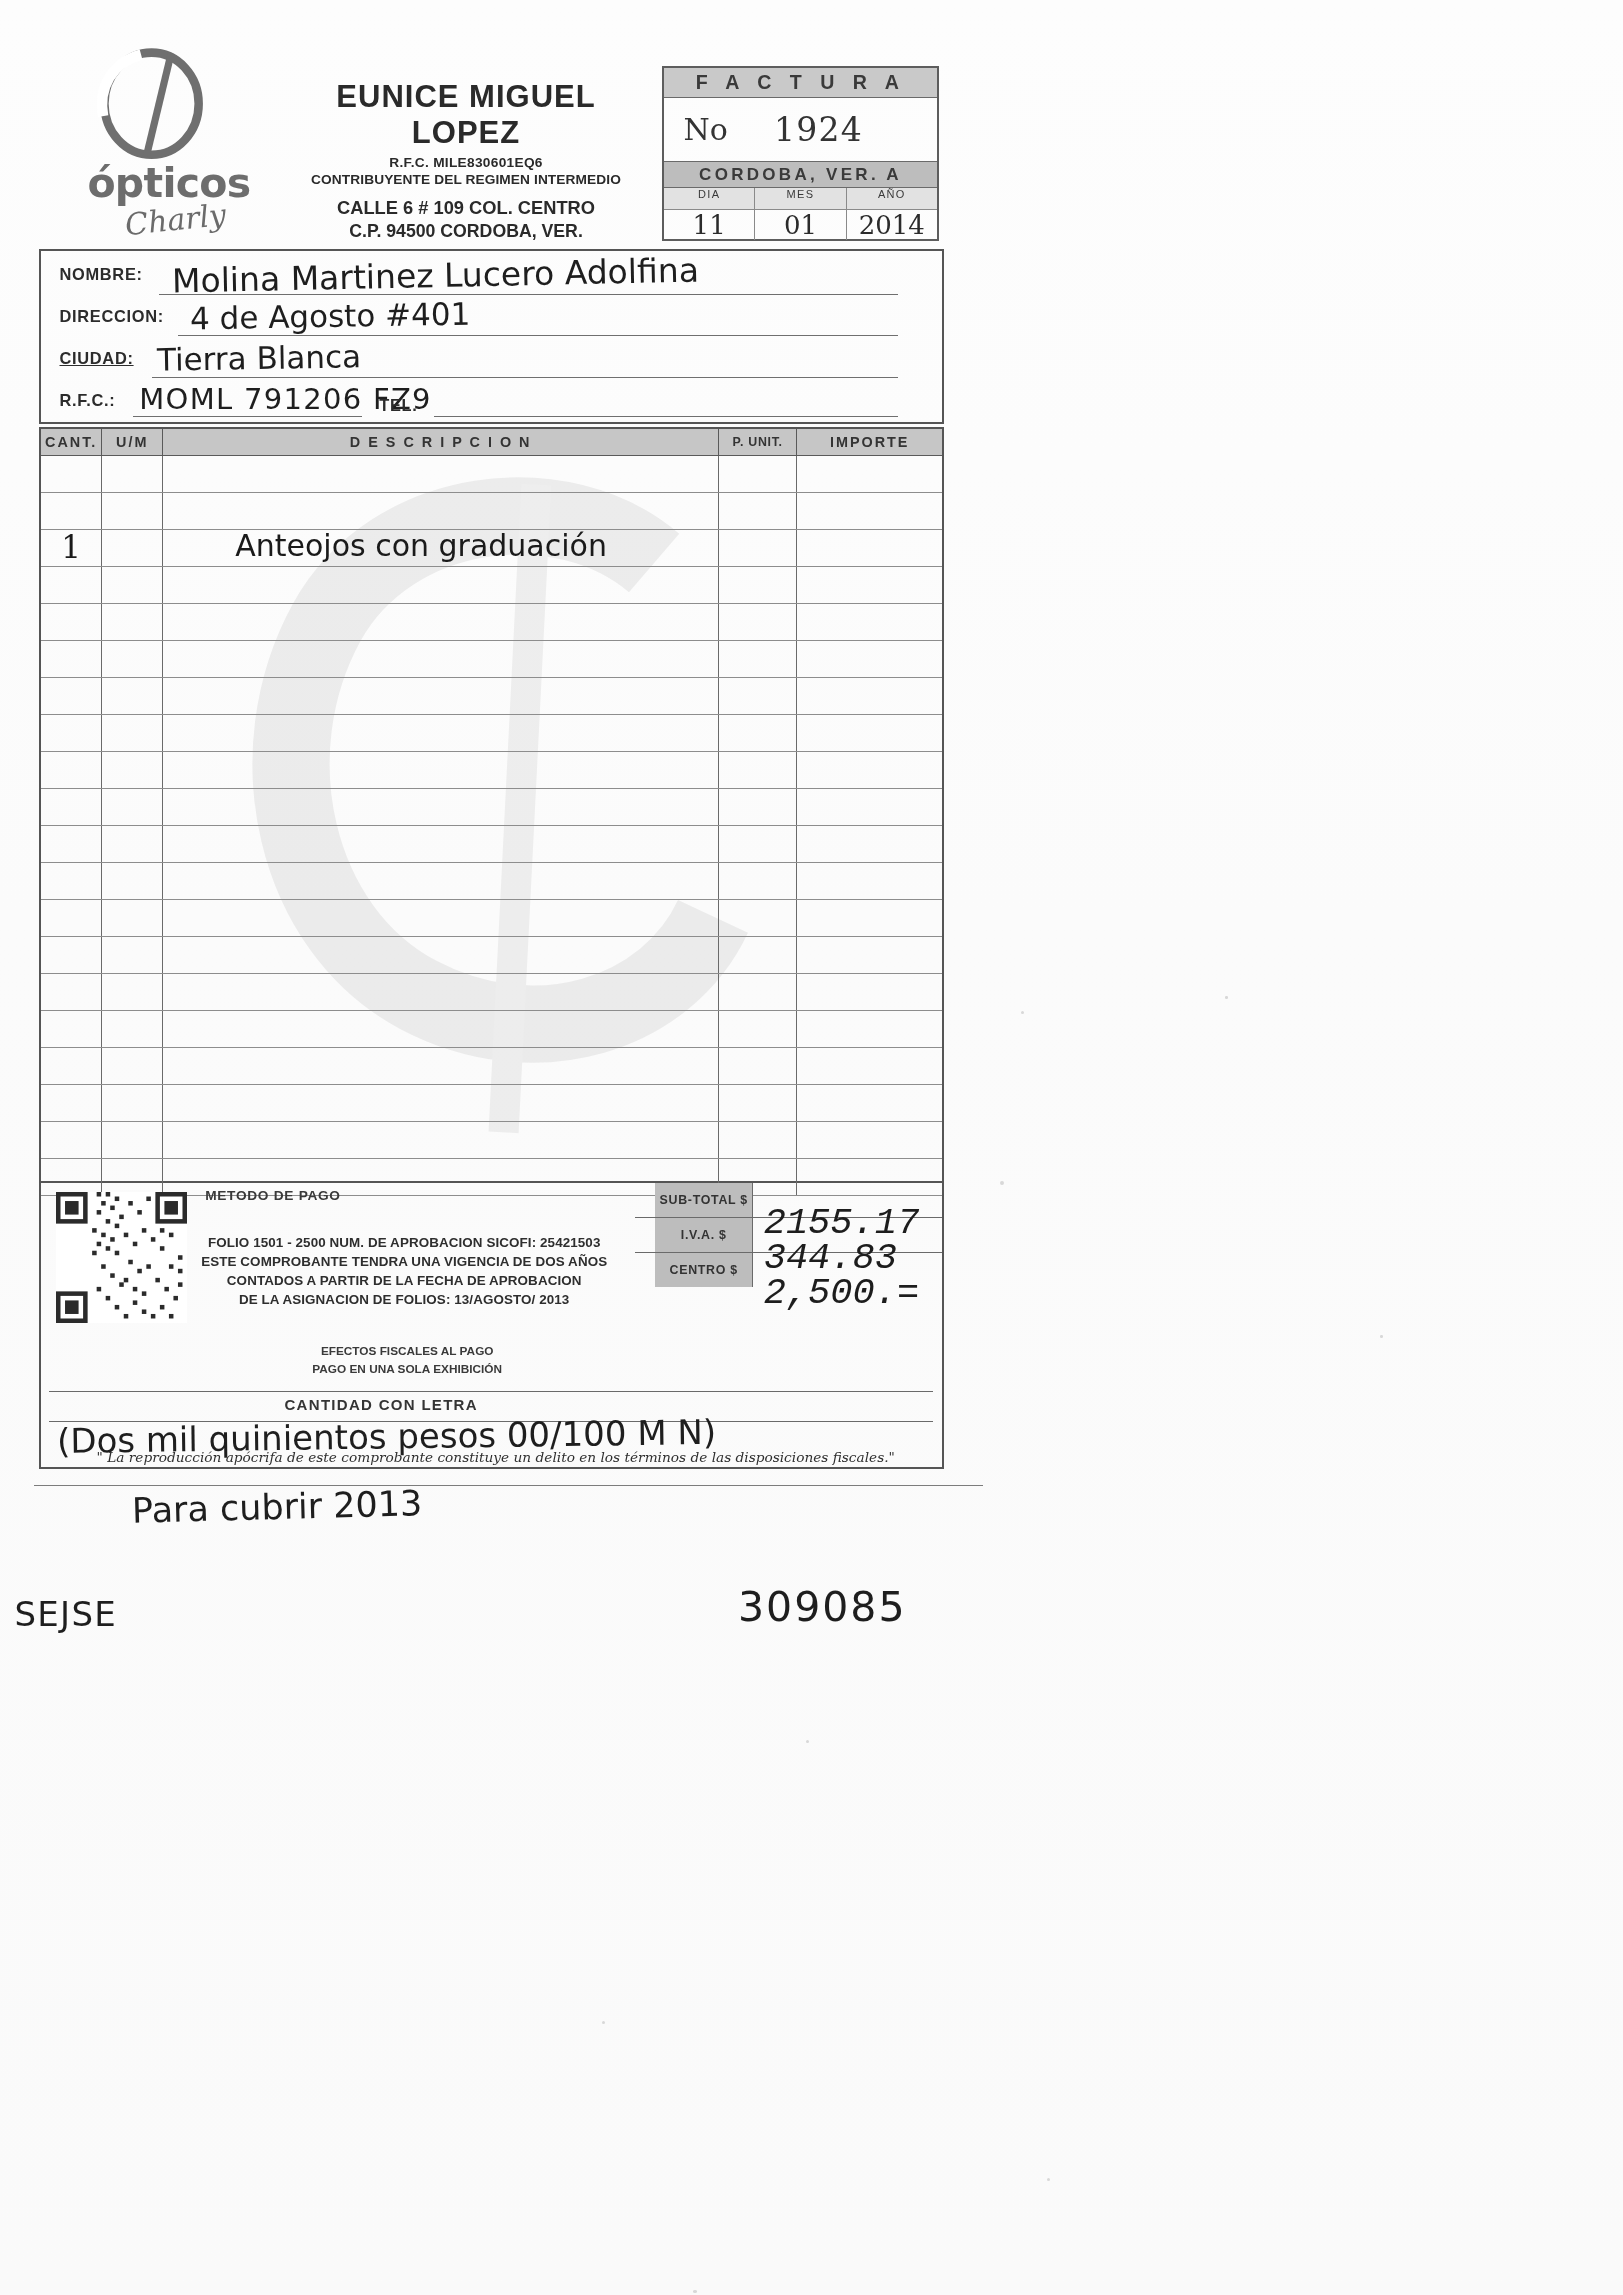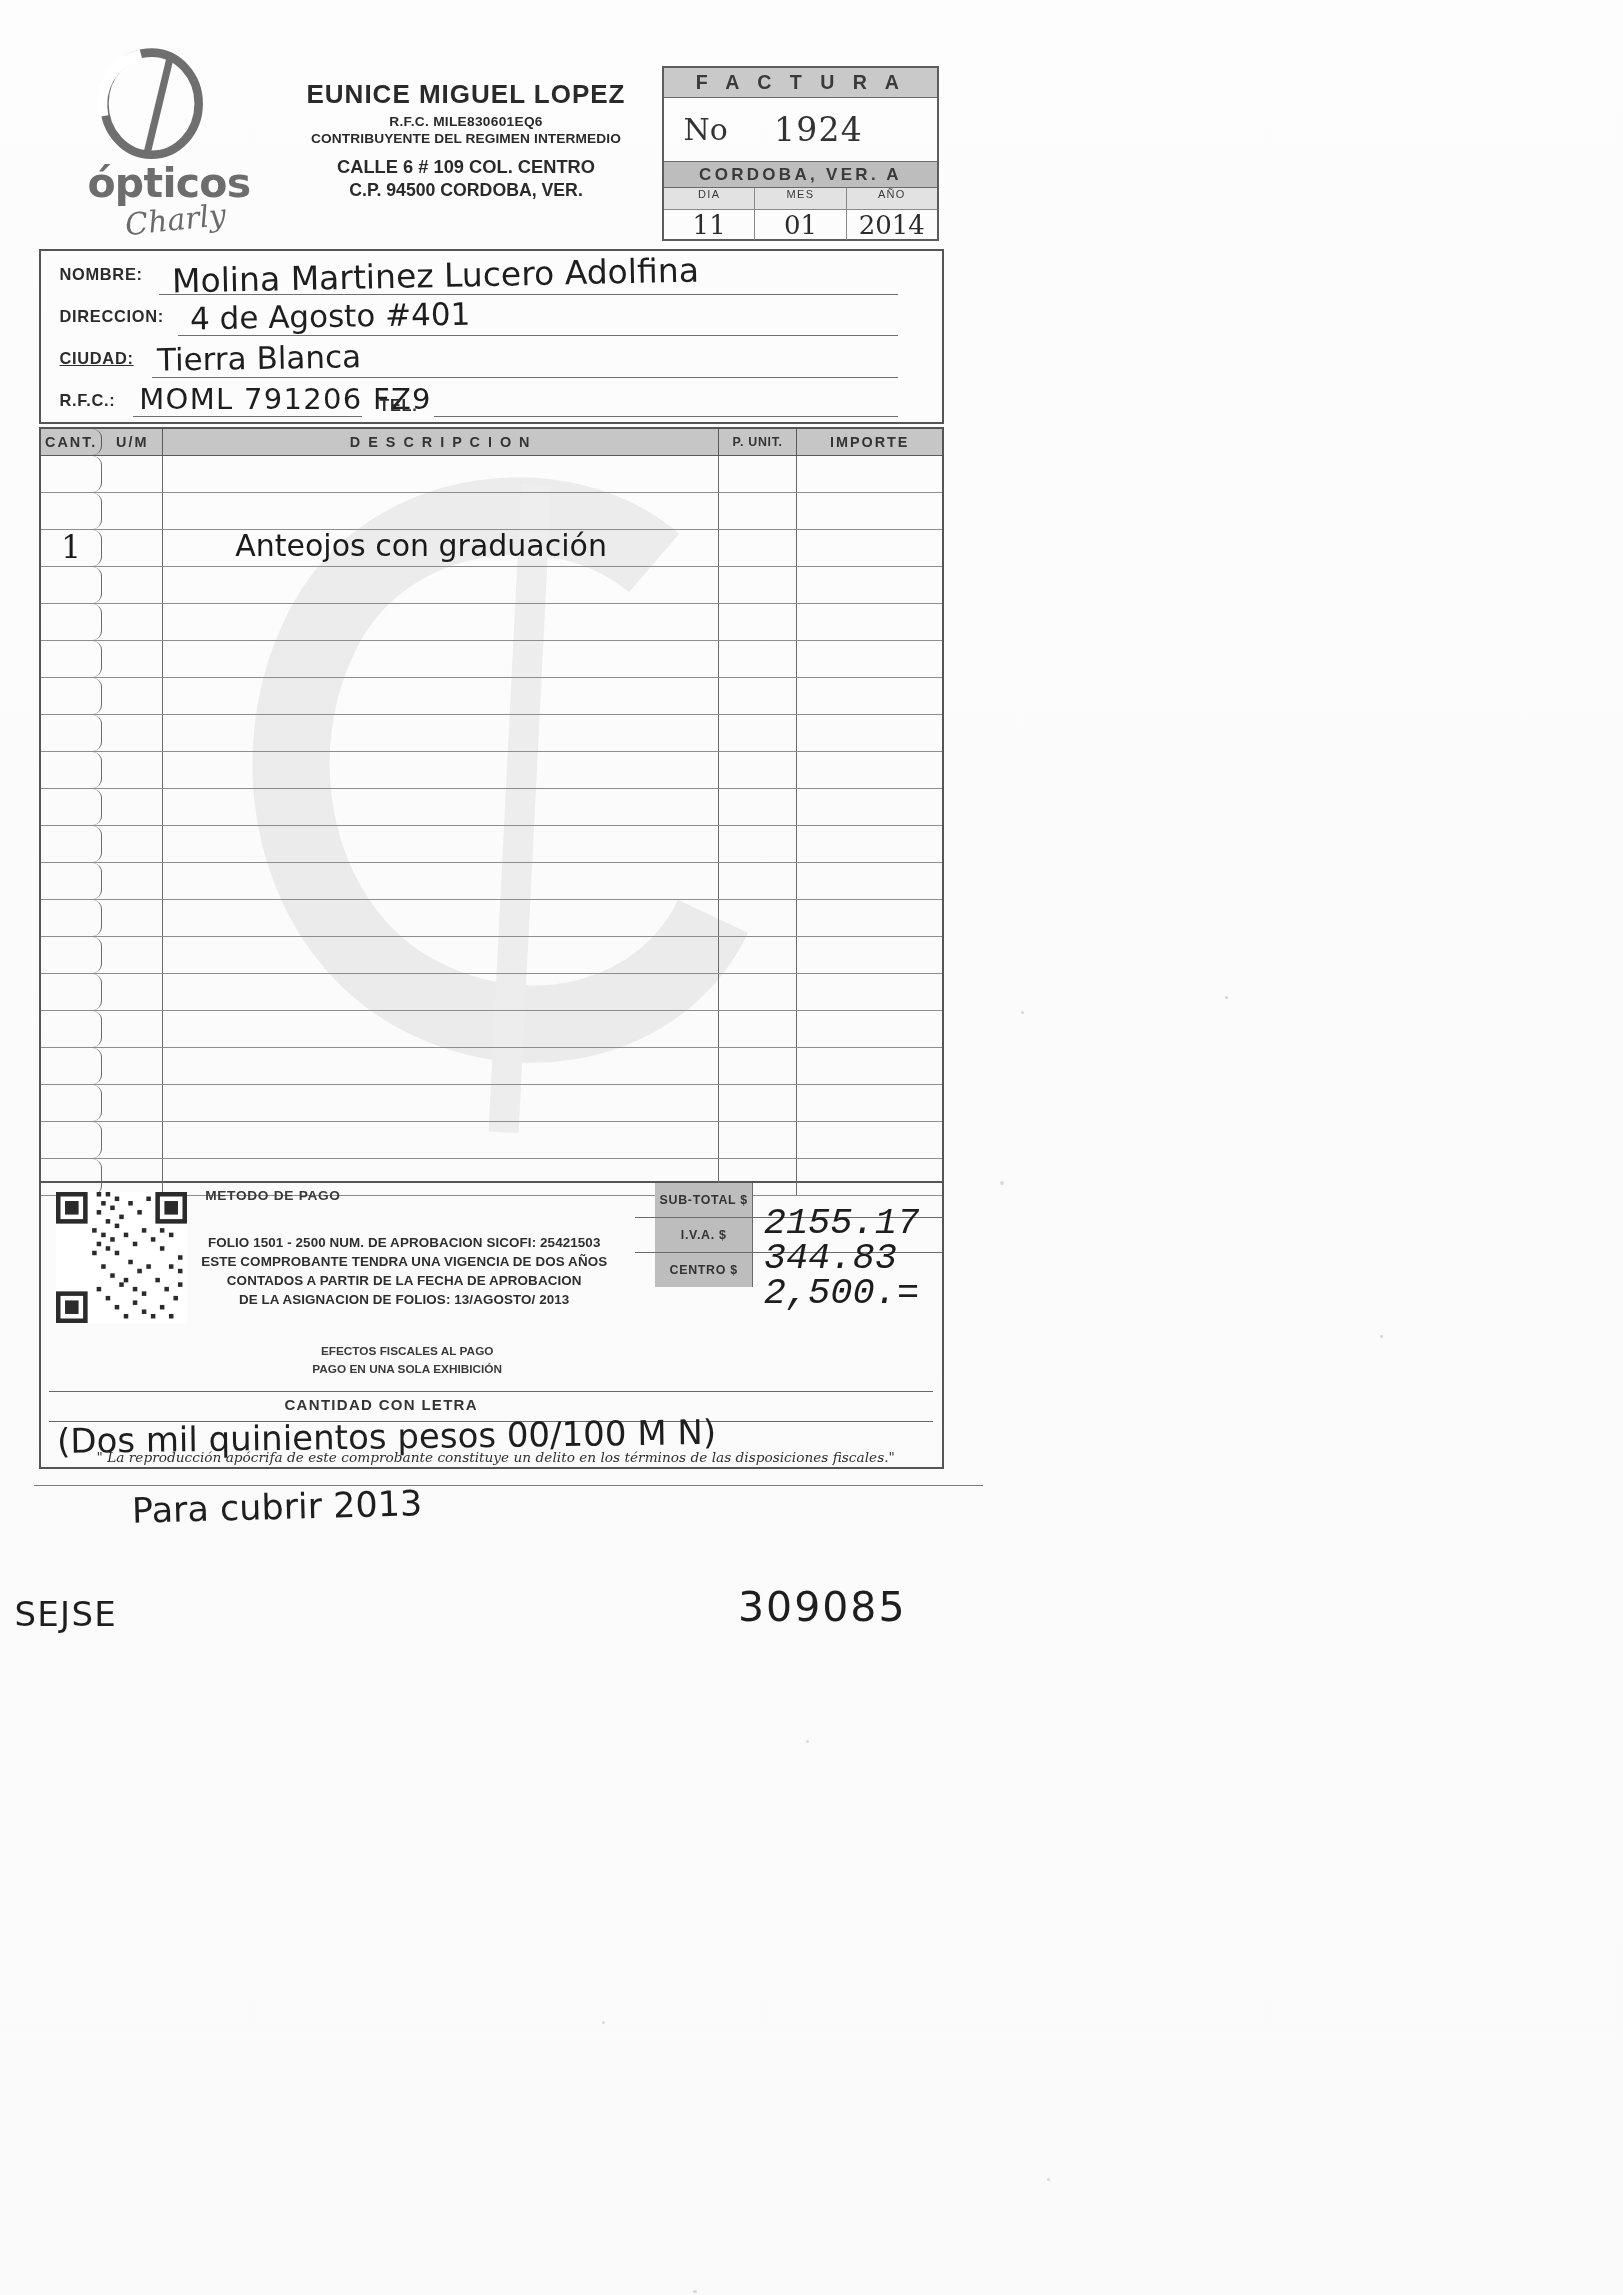--- a/index.html
+++ b/index.html
@@ -76,21 +76,21 @@
 
   .company {
     position: absolute;
     left: 249px;
     top: 38px;
     width: 366px;
     text-align: center;
     color: #2a2a2a;
   }
   .company .name {
-    font-size: 26px;
+    font-size: 31px;
     font-weight: bold;
     letter-spacing: 1px;
   }
   .company .rfc {
     font-size: 13.7px;
     font-weight: bold;
     margin-top: 3.9px;
     letter-spacing: 0.3px;
   }
   .company .regimen {
@@ -233,21 +233,21 @@
     border-bottom: 1.3px solid #5a5a5a;
     font-size: 14.4px;
     font-weight: bold;
     letter-spacing: 2px;
     color: #343434;
   }
   .items-head > div {
     border-right: 1.3px solid #5a5a5a;
     display: flex; align-items: center; justify-content: center;
   }
-  .c-cant { width: 60px; border-radius: 9px; }
+  .c-cant { width: 60px; }
   .c-um   { width: 60px; }
   .c-desc { flex: 1; }
   .c-pu   { width: 77px; font-size: 12.4px; letter-spacing: 0.7px; }
   .c-imp  { width: 145px; border-right: none !important; }
 
   .row {
     display: flex;
     height: 36px;
     border-bottom: 0.7px solid #8d8d8d;
   }

